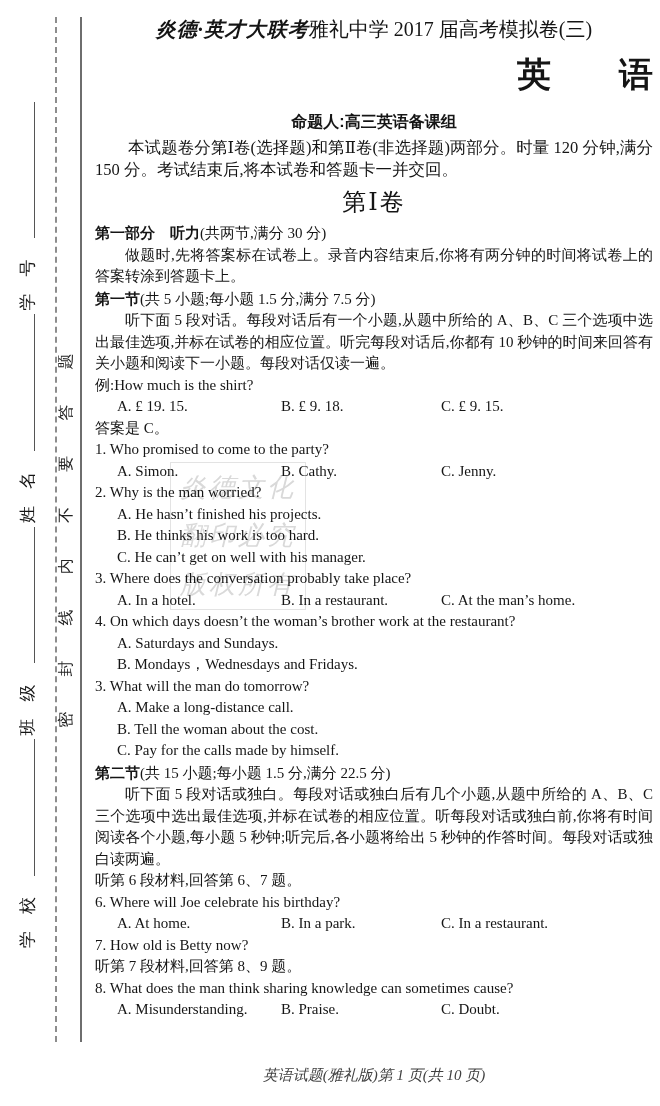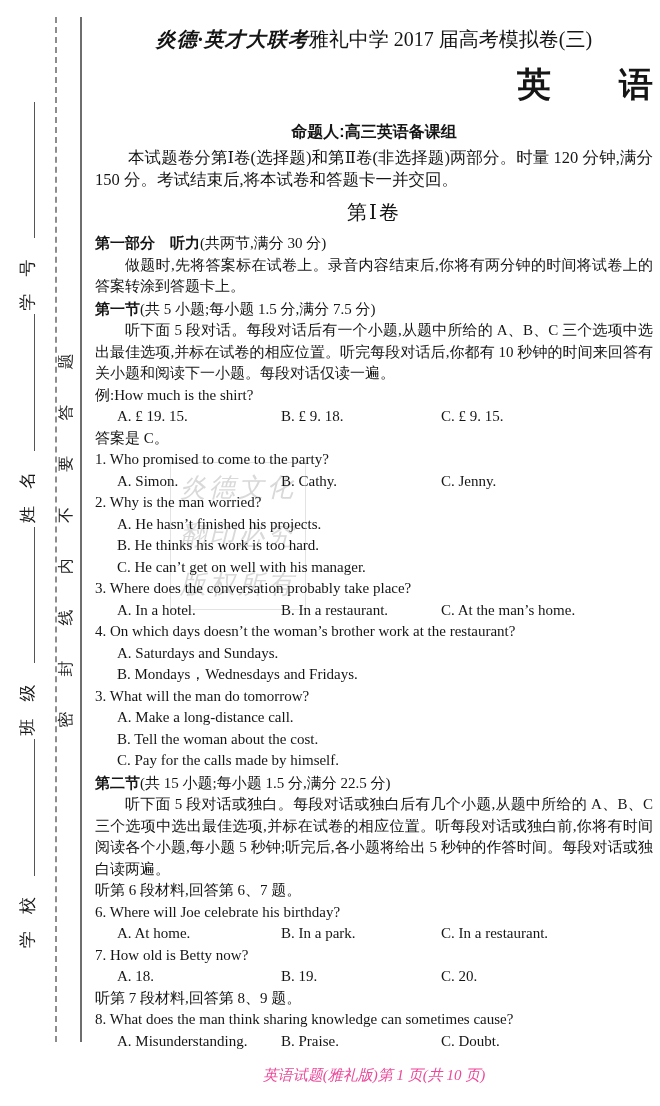--- a/index.html
+++ b/index.html
@@ -15,39 +15,39 @@
   .fld{letter-spacing:1em;line-height:40px;}
   .fline{display:inline-block;flex:1 1 140px;height:26px;border-bottom:1.5px solid #555;
          margin:0 4px;align-self:flex-start;}
   .side-seal{left:51px;top:948px;width:850px;height:30px;line-height:30px;font-size:16px;
              text-align:center;letter-spacing:2.2em;color:#222;}
   
   .wm{position:absolute;left:170px;top:462px;width:134px;height:146px;border:1px solid #e3e3e3;
       display:flex;flex-direction:column;justify-content:space-around;align-items:center;
       z-index:1;color:#d9d9d9;font-size:26px;letter-spacing:3px;font-style:italic;}
   
-  .main{position:absolute;left:95px;top:14px;width:558px;z-index:2;}
+  .main{position:absolute;left:95px;top:4px;width:558px;z-index:2;}
   .h1{padding-top:12px;text-align:center;font-size:20px;line-height:26px;}
   .h1 .brand{font-weight:bold;font-style:italic;letter-spacing:1px;}
   .subject{text-align:right;font-size:34px;line-height:40px;margin-top:12px;font-weight:bold;
            font-family:"Liberation Sans","DejaVu Sans",sans-serif;}
   .setter{text-align:center;font-size:16px;line-height:20px;margin-top:18px;font-weight:bold;
           font-family:"Liberation Sans","DejaVu Sans",sans-serif;}
   .intro{margin-top:5px;font-size:16.5px;line-height:21.5px;text-align:justify;text-indent:2em;}
-  .vol{text-align:center;font-size:20px;line-height:26px;margin-top:9px;letter-spacing:2px;}
+  .vol{text-align:center;font-size:24px;line-height:26px;margin-top:9px;letter-spacing:2px;}
   .body{margin-top:7px;font-size:15px;line-height:21.5px;}
   .part-line .pb{font-weight:bold;font-family:"Liberation Sans","DejaVu Sans",sans-serif;}
   .part-line .pr{font-weight:normal;}
   .para{text-indent:2em;text-align:justify;}
   .tline{}
   .opt{padding-left:22px;}
   .opts{display:grid;grid-template-columns:186px 160px 1fr;}
   .opts .oa{padding-left:22px;}
   .footer{position:absolute;left:95px;top:1066px;width:558px;text-align:center;
-          font-size:15px;font-style:italic;color:#ec4899;z-index:2;}
+          font-size:15px;font-style:italic;color:#404040;z-index:2;}
 </style>
 </head>
 <body>
 
 <div class="page">
 
   <div class="seal-dashed"></div>
   <div class="seal-solid"></div>
 
   <div class="side-strip side-fields">
@@ -114,25 +114,20 @@
         <div class="part-line"><span class="pb">第二节</span><span class="pr">(共 15 小题;每小题 1.5 分,满分 22.5 分)</span></div>
         <div class="para">听下面 5 段对话或独白。每段对话或独白后有几个小题,从题中所给的 A、B、C 三个选项中选出最佳选项,并标在试卷的相应位置。听每段对话或独白前,你将有时间阅读各个小题,每小题 5 秒钟;听完后,各小题将给出 5 秒钟的作答时间。每段对话或独白读两遍。</div>
         <div class="tline">听第 6 段材料,回答第 6、7 题。</div>
         <div class="tline">6. Where will Joe celebrate his birthday?</div>
         <div class="opts">
           <div class="ocell oa">A. At home.</div>
           <div class="ocell ob">B. In a park.</div>
           <div class="ocell oc">C. In a restaurant.</div>
         </div>
         <div class="tline">7. How old is Betty now?</div>
-        <div class="opts">
-          <div class="ocell oa">A. 18.</div>
-          <div class="ocell ob">B. 19.</div>
-          <div class="ocell oc">C. 20.</div>
-        </div>
         <div class="tline">听第 7 段材料,回答第 8、9 题。</div>
         <div class="tline">8. What does the man think sharing knowledge can sometimes cause?</div>
         <div class="opts">
           <div class="ocell oa">A. Misunderstanding.</div>
           <div class="ocell ob">B. Praise.</div>
           <div class="ocell oc">C. Doubt.</div>
         </div>
       </div>
   </div>
 

